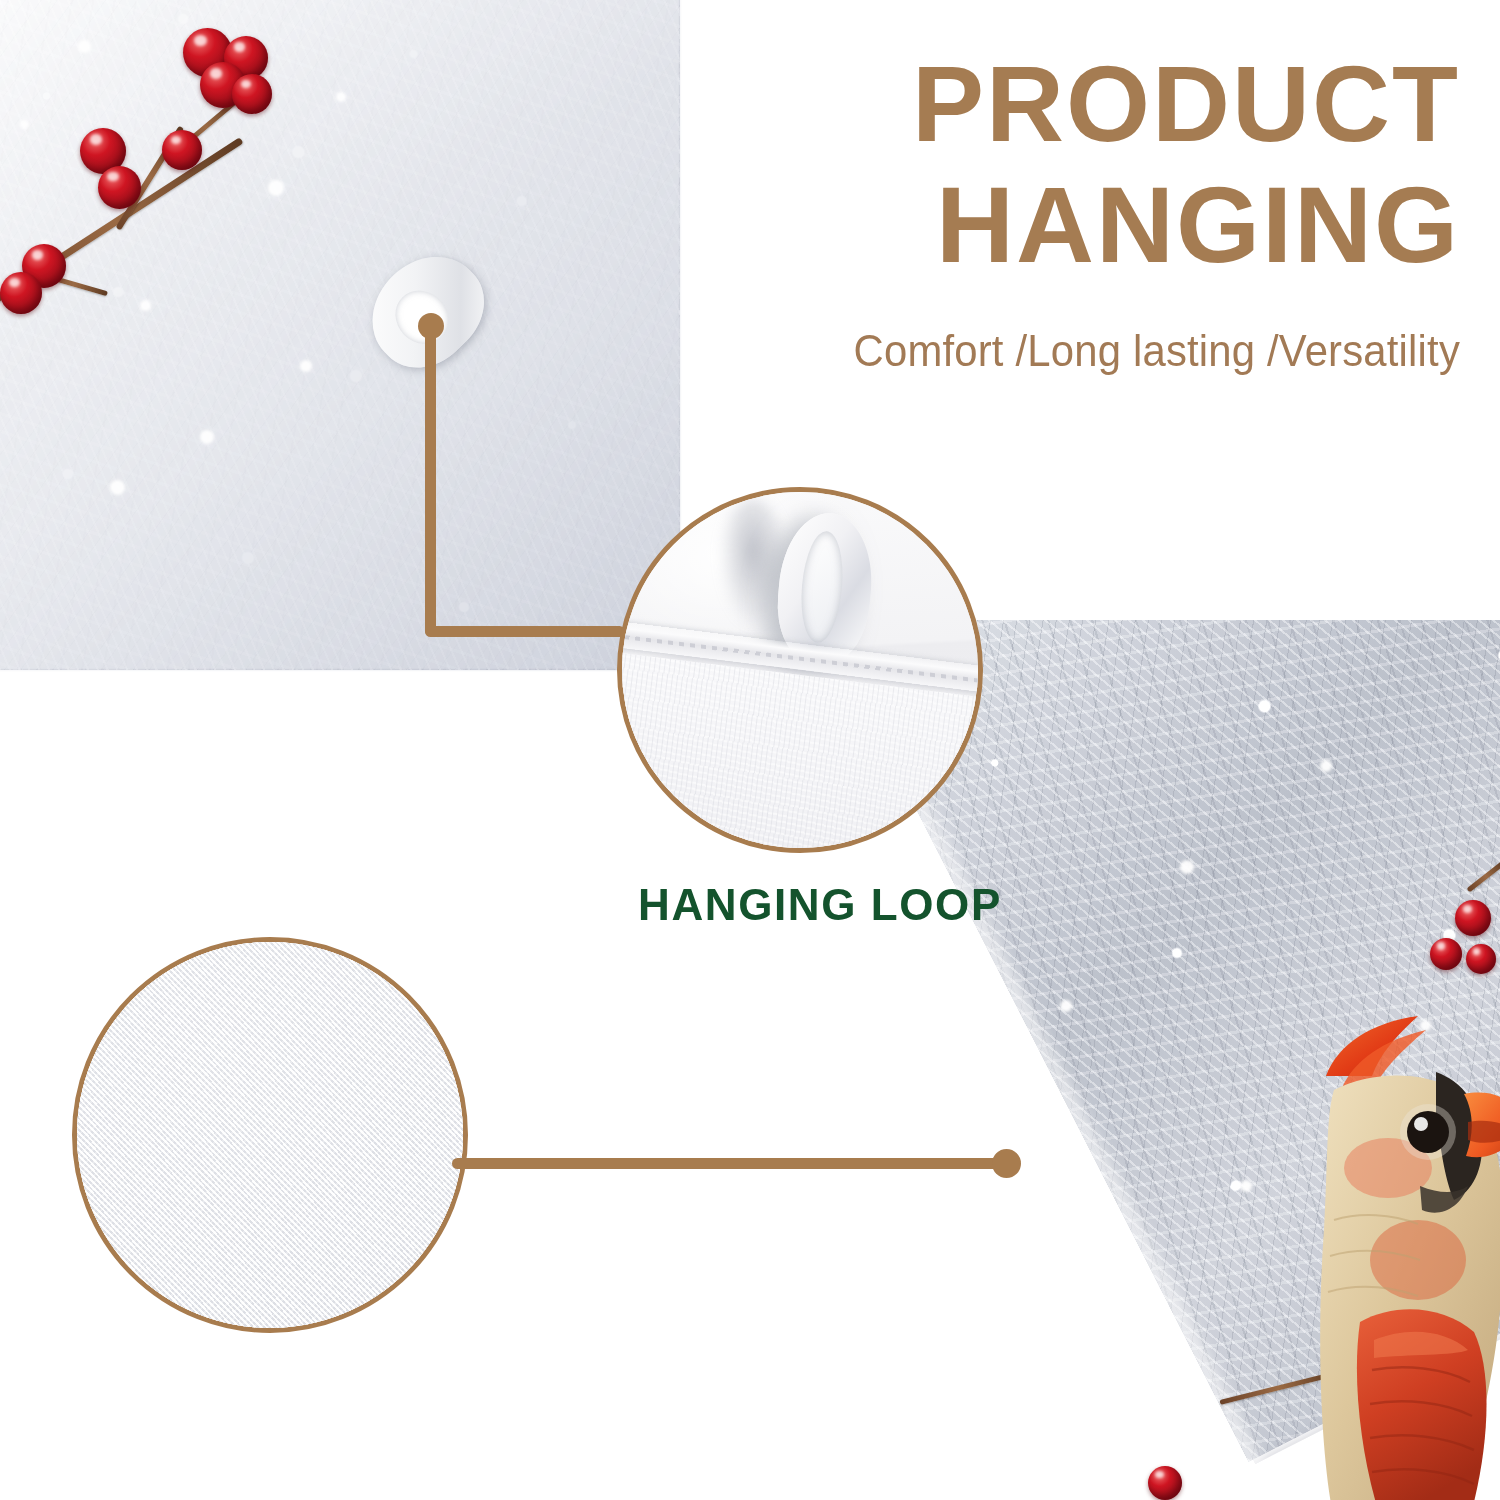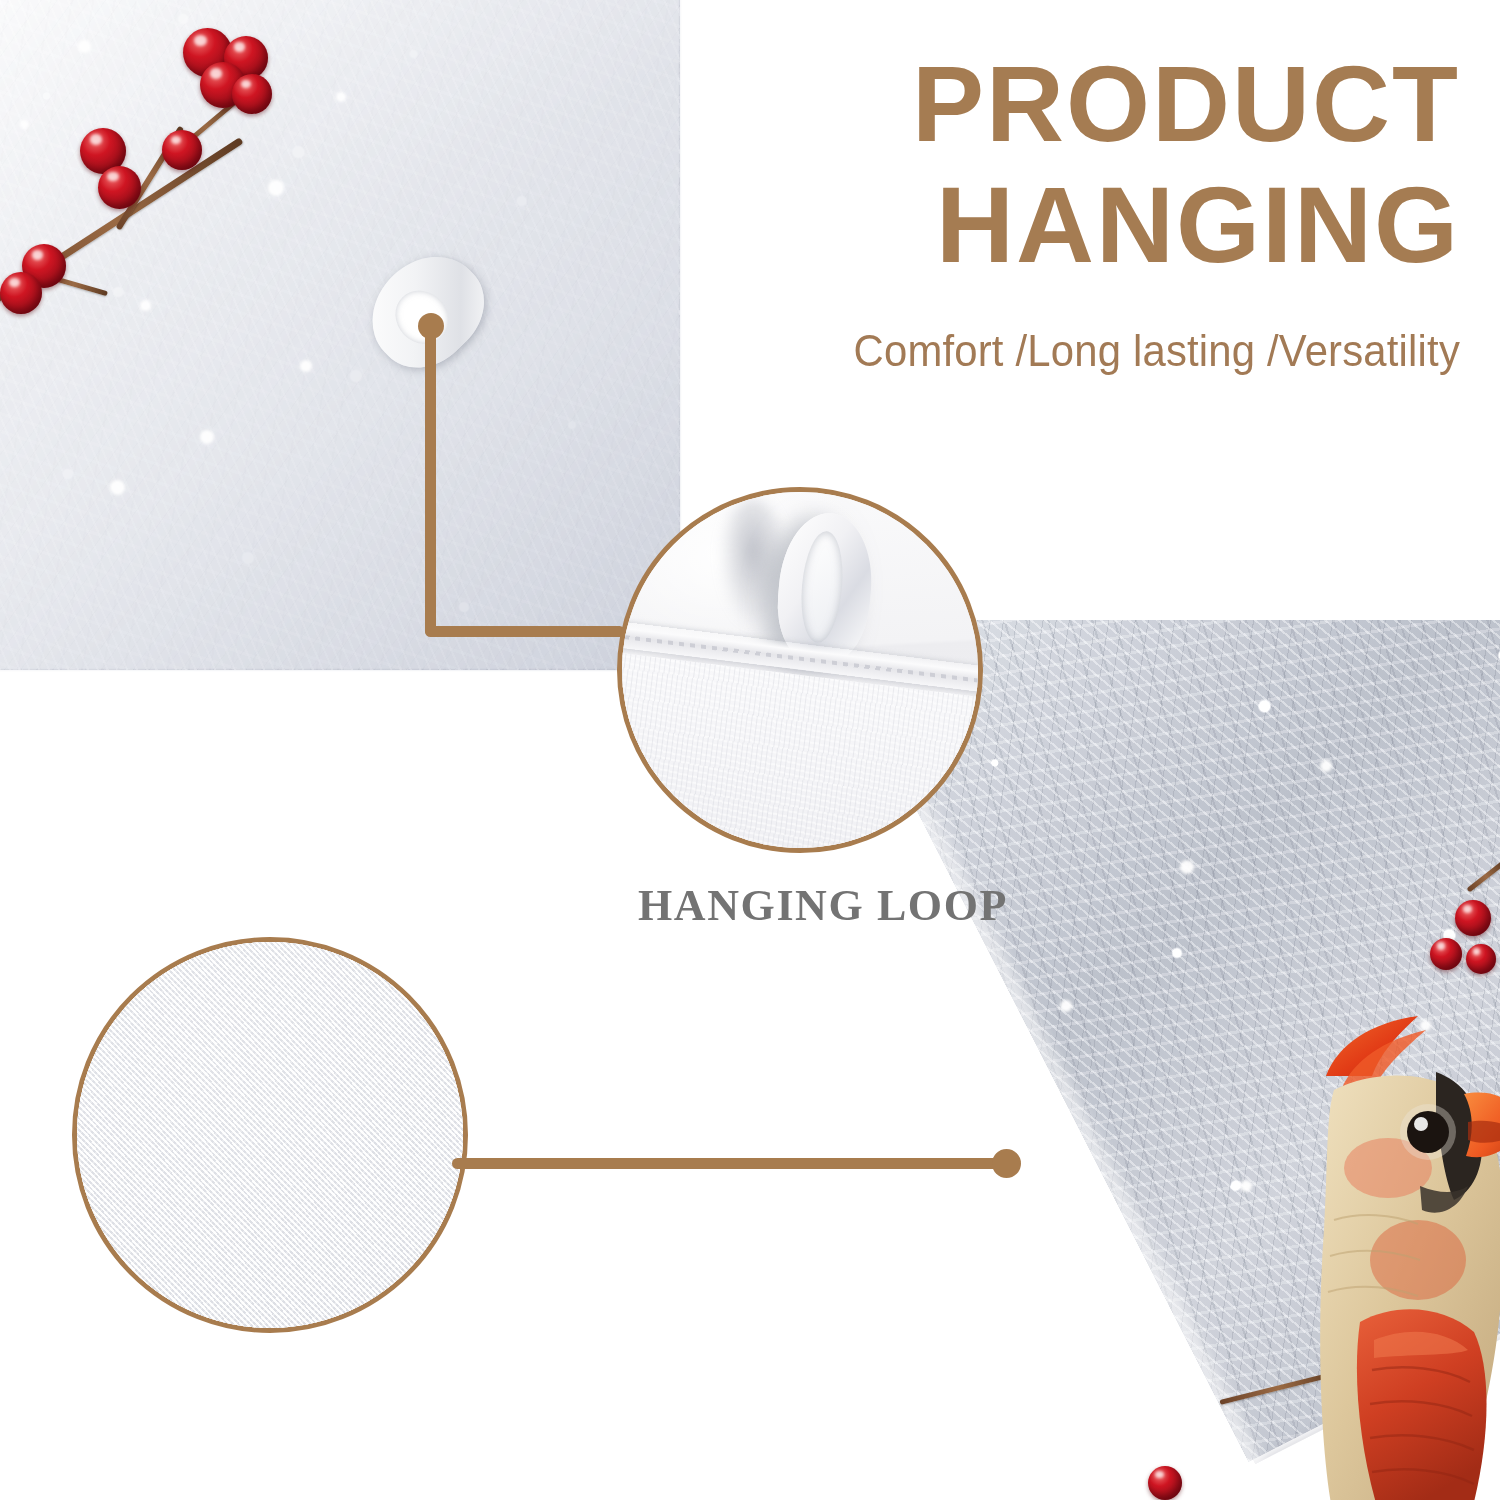--- a/index.html
+++ b/index.html
@@ -172,22 +172,22 @@
     letter-spacing:2px;font-family:"Liberation Sans",sans-serif;
     white-space:nowrap;
   }
   #subtitle{
     position:absolute;left:600px;top:325px;width:860px;text-align:right;
     color:#A27A55;font-size:45px;font-weight:400;letter-spacing:.2px;
     font-family:"Liberation Sans",sans-serif;
     transform:scaleX(.93);transform-origin:right center;white-space:nowrap;
   }
   .feature-label{
-    position:absolute;color:#737373;font-weight:700;font-size:44px;
-    letter-spacing:1.6px;font-family:Liberation Serif, serif;white-space:nowrap;text-align:right;
+    position:absolute;color:#14532d;font-weight:700;font-size:44px;
+    letter-spacing:1.6px;font-family:Liberation Sans, sans-serif;white-space:nowrap;text-align:right;
   }
   #label-loop{left:638px;top:880px;}
   #label-soft{left:98px;top:1303px;}
 </style>
 </head>
 <body>
 
 <div id="stage">
 
   <div class="fabric" id="tl-product"></div>

